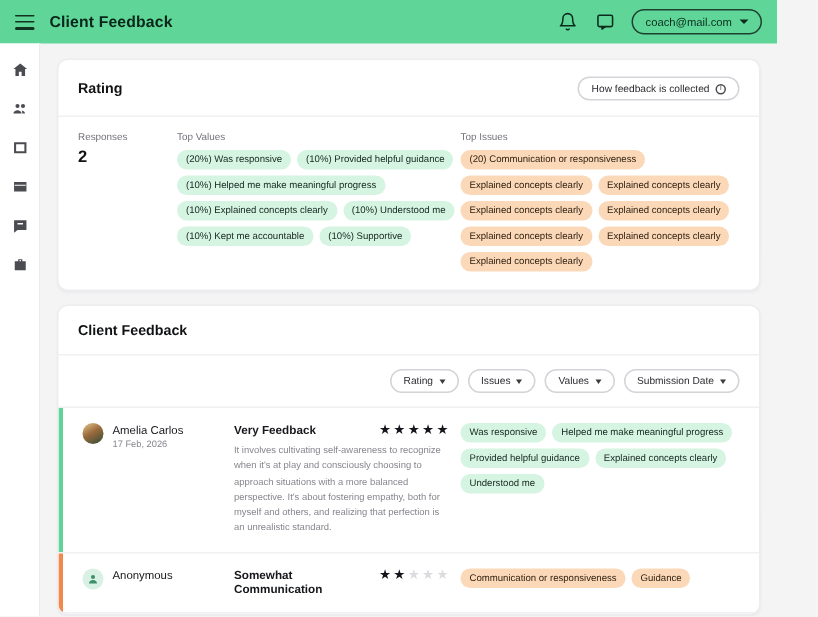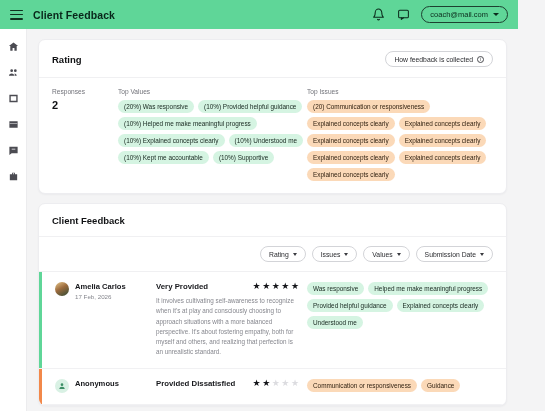--- a/index.html
+++ b/index.html
@@ -111,21 +111,21 @@
   
   .fb-row { display: flex; position: relative; padding: 10px 13px 11px 13px;
     border-bottom: 1px solid #f1f1f3; }
   .row-accent { position: absolute; left: 0; top: 0; bottom: 0; width: 3px; }
   .who { width: 104px; display: flex; gap: 6px; padding-left: 3px; }
   .avatar { width: 14px; height: 14px; border-radius: 50%; flex-shrink: 0;
     display: flex; align-items: center; justify-content: center; overflow: hidden; }
   .avatar.photo { background: linear-gradient(150deg,#e8c98d 0%,#9c6b3d 45%,#2e4a35 100%); }
   .avatar.anon { background: #d9f1e4; }
   .avatar.anon svg { width: 8px; height: 8px; fill: #3c8f66; }
-  .who-name { font-size: 7.6px; font-weight: bold; color: #17181c; line-height: 1.25; }
+  .who-name { font-size: 7.6px; font-weight: normal; color: #17181c; line-height: 1.25; }
   .who-date { font-size: 6.2px; color: #85868d; margin-top: 1.5px; }
   .body { flex: 1; padding-right: 8px; }
   .body-head { display: flex; align-items: flex-start; justify-content: space-between; }
   .verdict { font-size: 7.8px; font-weight: bold; color: #17181c; }
   .stars { display: flex; gap: 1.5px; font-size: 9px; line-height: 1; letter-spacing: 0; }
   .star { color: #14151a; }
   .star.off { color: #dcdce0; }
   .excerpt { font-size: 6.3px; color: #86878e; line-height: 1.62; margin-top: 5px;
     max-width: 186px; }
   .row-tags { width: 186px; display: flex; flex-wrap: wrap; gap: 4px; align-content: flex-start; }
@@ -268,21 +268,21 @@
             <div class="row-accent" style="background: rgb(95, 214, 152);"></div>
             <div class="who">
               <div class="avatar photo"></div>
               <div>
                 <div class="who-name">Amelia Carlos</div>
                 <div class="who-date">17 Feb, 2026</div>
               </div>
             </div>
             <div class="body">
               <div class="body-head">
-                <div class="verdict">Very Provided</div>
+                <div class="verdict">Very Feedback</div>
                 <div class="stars">
                   <span class="star">★</span>
                   <span class="star">★</span>
                   <span class="star">★</span>
                   <span class="star">★</span>
                   <span class="star">★</span>
                 </div>
               </div>
               <div class="excerpt">It involves cultivating self-awareness to recognize when it's at play and consciously choosing to approach situations with a more balanced perspective. It's about fostering empathy, both for myself and others, and realizing that perfection is an unrealistic standard.</div>
             </div>
@@ -302,21 +302,21 @@
                   <circle cx="12" cy="8" r="4"></circle>
                   <path d="M4 21c0-4.4 3.6-7 8-7s8 2.6 8 7z"></path>
                 </svg>
               </div>
               <div>
                 <div class="who-name">Anonymous</div>
               </div>
             </div>
             <div class="body">
               <div class="body-head">
-                <div class="verdict">Provided Dissatisfied</div>
+                <div class="verdict">Somewhat Communication</div>
                 <div class="stars">
                   <span class="star">★</span>
                   <span class="star">★</span>
                   <span class="star off">★</span>
                   <span class="star off">★</span>
                   <span class="star off">★</span>
                 </div>
               </div>
             </div>
             <div class="row-tags">

